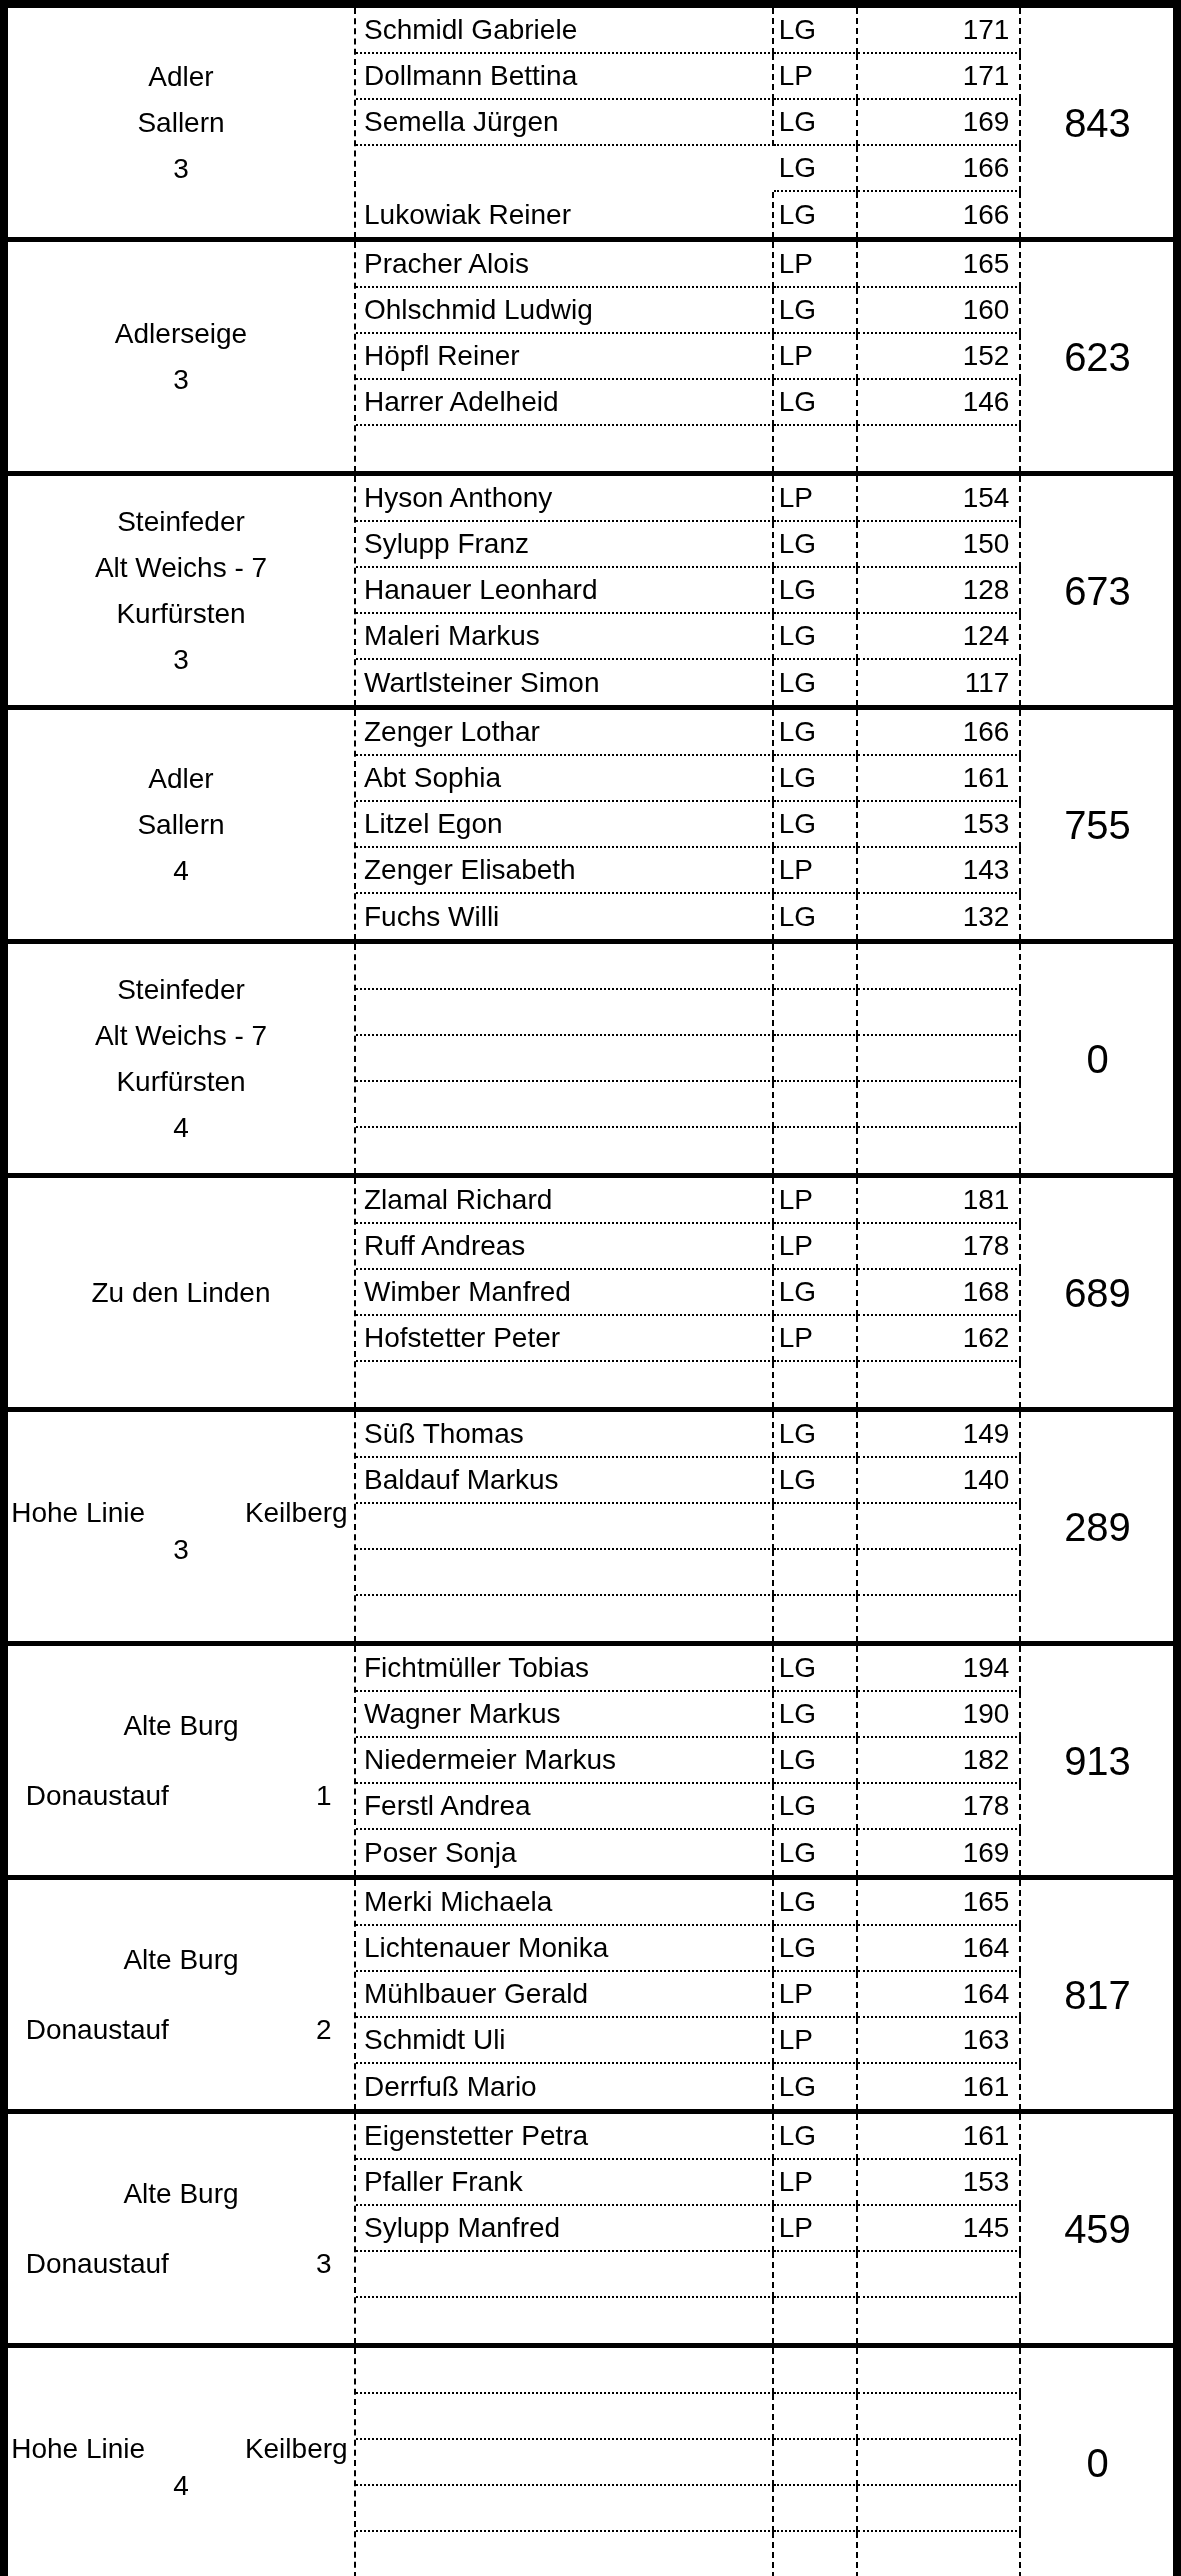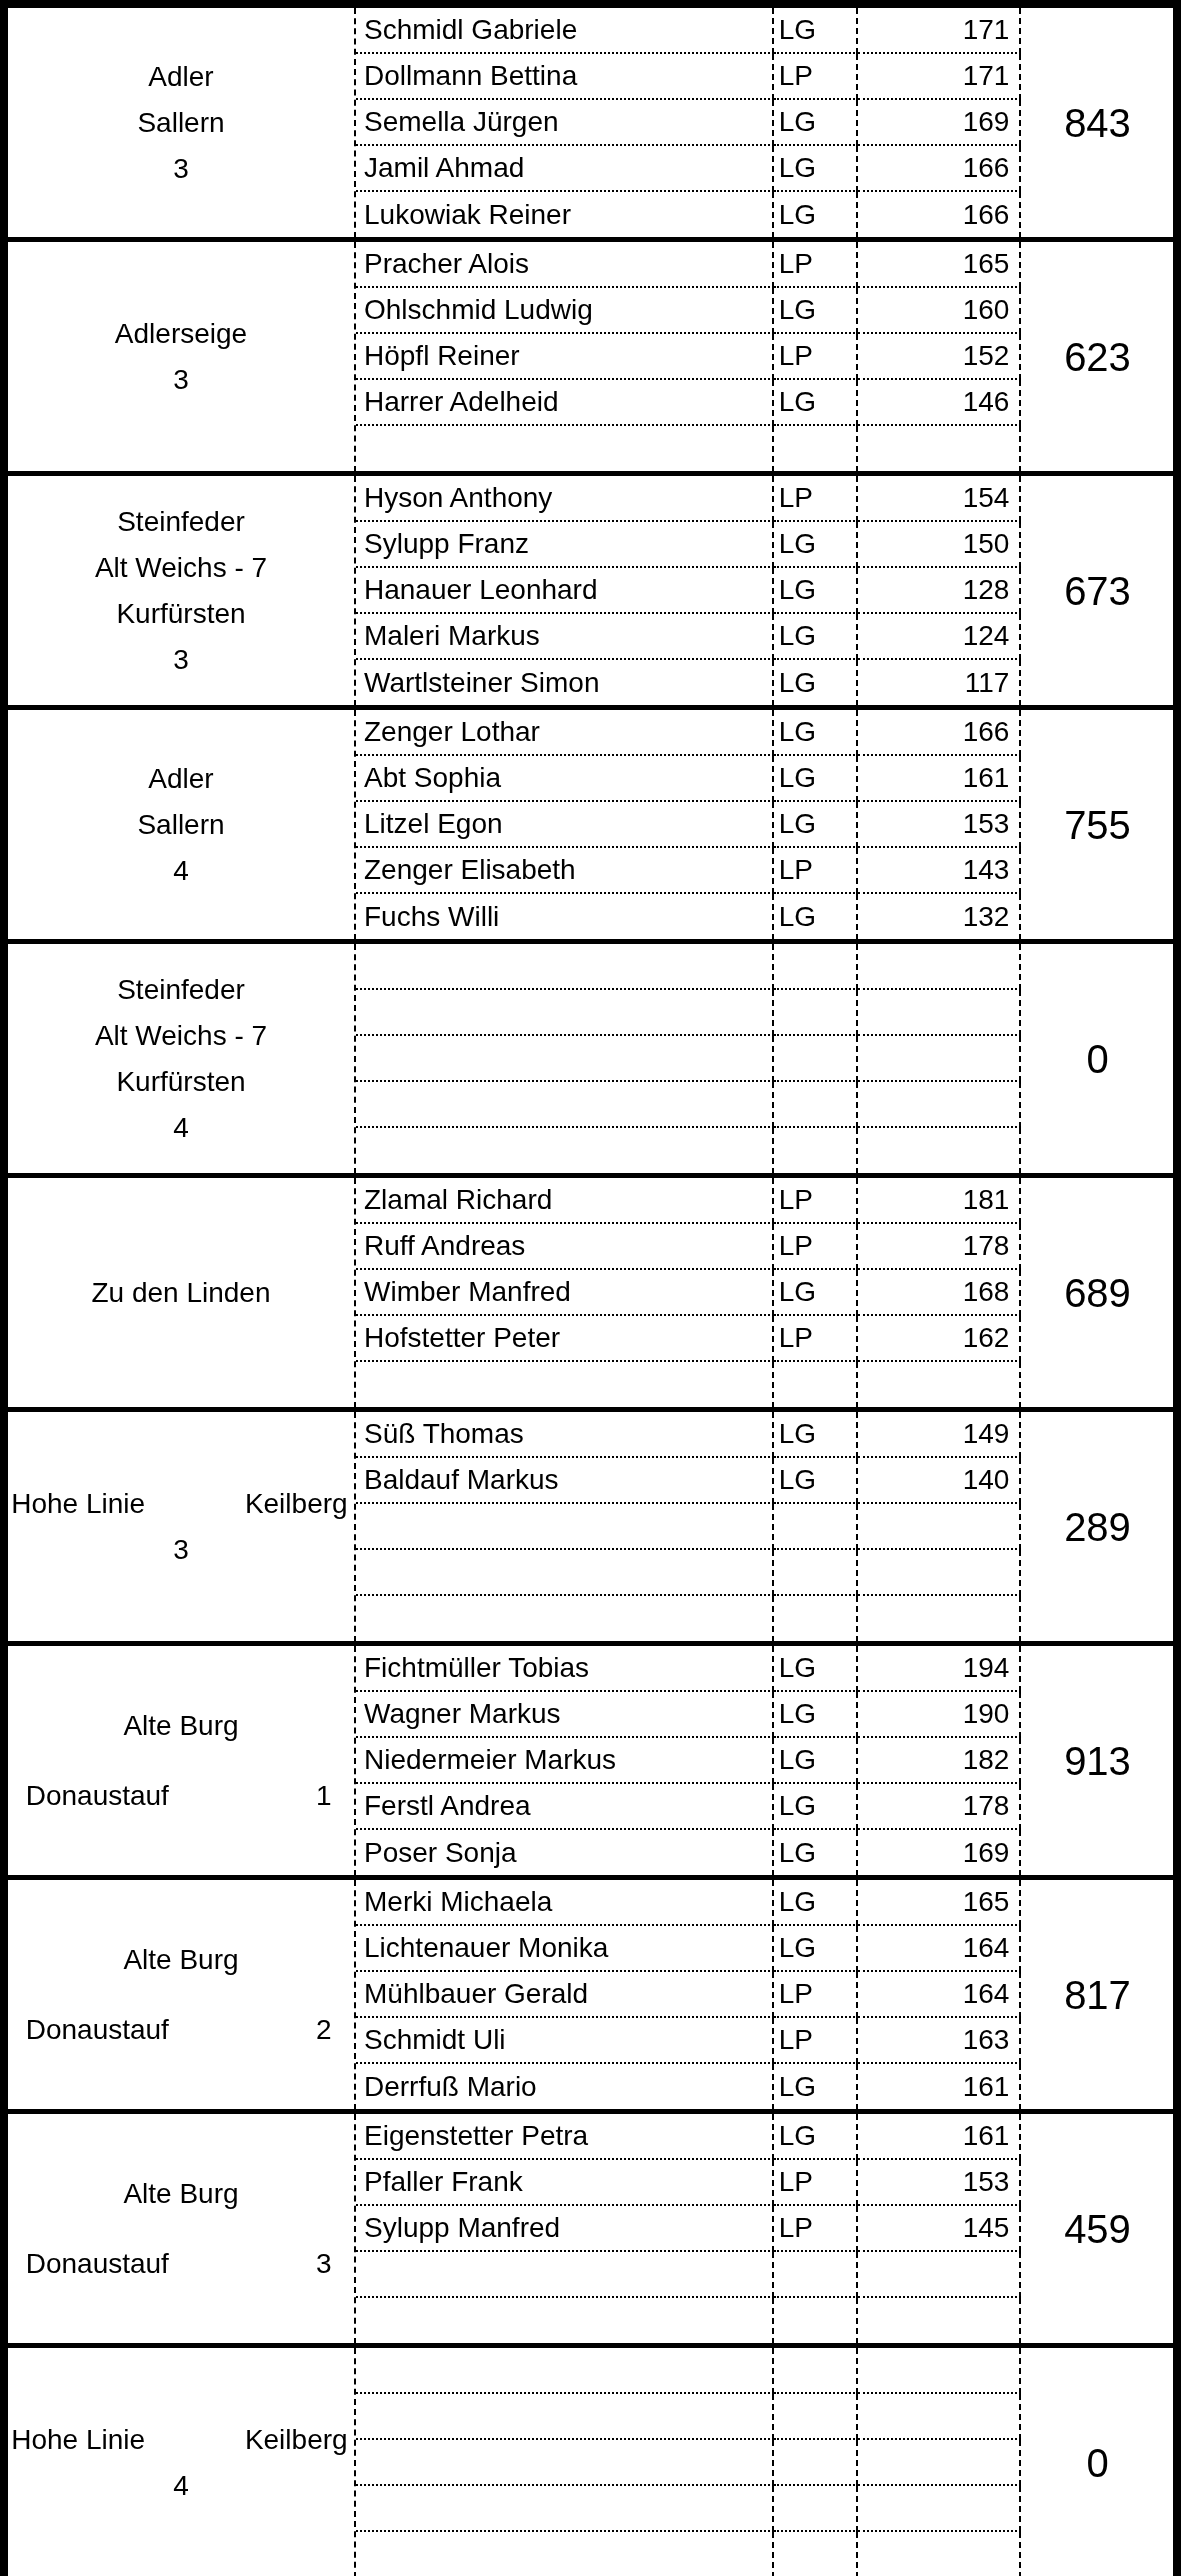--- a/index.html
+++ b/index.html
@@ -6,21 +6,21 @@
   body{font-family:"Liberation Sans","DejaVu Sans",sans-serif;color:#000;}
   .sheet{width:1181px;height:2576px;background:#fff;box-sizing:border-box;}
   .results{box-sizing:border-box;border:8px solid #000;background:#fff;display:block;}
   .block{display:grid;grid-template-columns:348px 418px 84px 163px 153px;grid-auto-rows:46px;height:229px;background:#fff;}
   .block + .block{border-top:5.6px solid #000;}
   .cell{box-sizing:border-box;display:flex;align-items:center;font-size:28px;line-height:1;overflow:hidden;white-space:nowrap;}
   .team-cell{grid-column:1;grid-row:1 / span 5;border-right:2.4px dashed #000;display:flex;flex-direction:column;justify-content:center;align-items:stretch;box-sizing:border-box;}
   .team-line{height:46px;display:flex;align-items:center;justify-content:center;font-size:28px;line-height:1;box-sizing:border-box;}
   .team-line.center{justify-content:center;text-align:center;}
   .team-line.split{justify-content:space-between;padding:0 22.5px 0 17.7px;margin-top:24px;}
-  .team-line.justify{justify-content:space-between;padding:0 6.4px 0 3.2px;}
+  .team-line.justify{justify-content:space-between;padding:0 6.4px 0 3.2px;align-items:flex-end;}
   .name-cell{grid-column:2;border-right:2.4px dashed #000;padding-left:8px;}
   .disc-cell{grid-column:3;border-right:2.4px dashed #000;padding-left:4.8px;}
   .score-cell{grid-column:4;border-right:2.4px dashed #000;justify-content:flex-end;padding-right:9.6px;}
   .rowsep{border-bottom:2.4px dotted #000;}
   .total-cell{grid-column:5;grid-row:1 / span 5;display:flex;align-items:center;justify-content:center;font-size:40px;box-sizing:border-box;}
 </style>
 </head>
 <body>
 
 <div class="sheet">
@@ -34,21 +34,20 @@
     <div class="total-cell">843</div>
   <div class="cell name-cell rowsep" style="grid-row: 1;">Schmidl Gabriele</div>
         <div class="cell disc-cell rowsep" style="grid-row: 1;">LG</div>
         <div class="cell score-cell rowsep" style="grid-row: 1;">171</div>
         <div class="cell name-cell rowsep" style="grid-row: 2;">Dollmann Bettina</div>
         <div class="cell disc-cell rowsep" style="grid-row: 2;">LP</div>
         <div class="cell score-cell rowsep" style="grid-row: 2;">171</div>
         <div class="cell name-cell rowsep" style="grid-row: 3;">Semella Jürgen</div>
         <div class="cell disc-cell rowsep" style="grid-row: 3;">LG</div>
         <div class="cell score-cell rowsep" style="grid-row: 3;">169</div>
-        <div class="cell name-cell rowsep" style="grid-row: 4;">Jamil Ahmad</div>
         <div class="cell disc-cell rowsep" style="grid-row: 4;">LG</div>
         <div class="cell score-cell rowsep" style="grid-row: 4;">166</div>
         <div class="cell name-cell" style="grid-row: 5;">Lukowiak Reiner</div>
         <div class="cell disc-cell" style="grid-row: 5;">LG</div>
         <div class="cell score-cell" style="grid-row: 5;">166</div>
       </div>
 
   <div class="block">
     <div class="cell team-cell">
           <div class="team-line center">Adlerseige</div>

